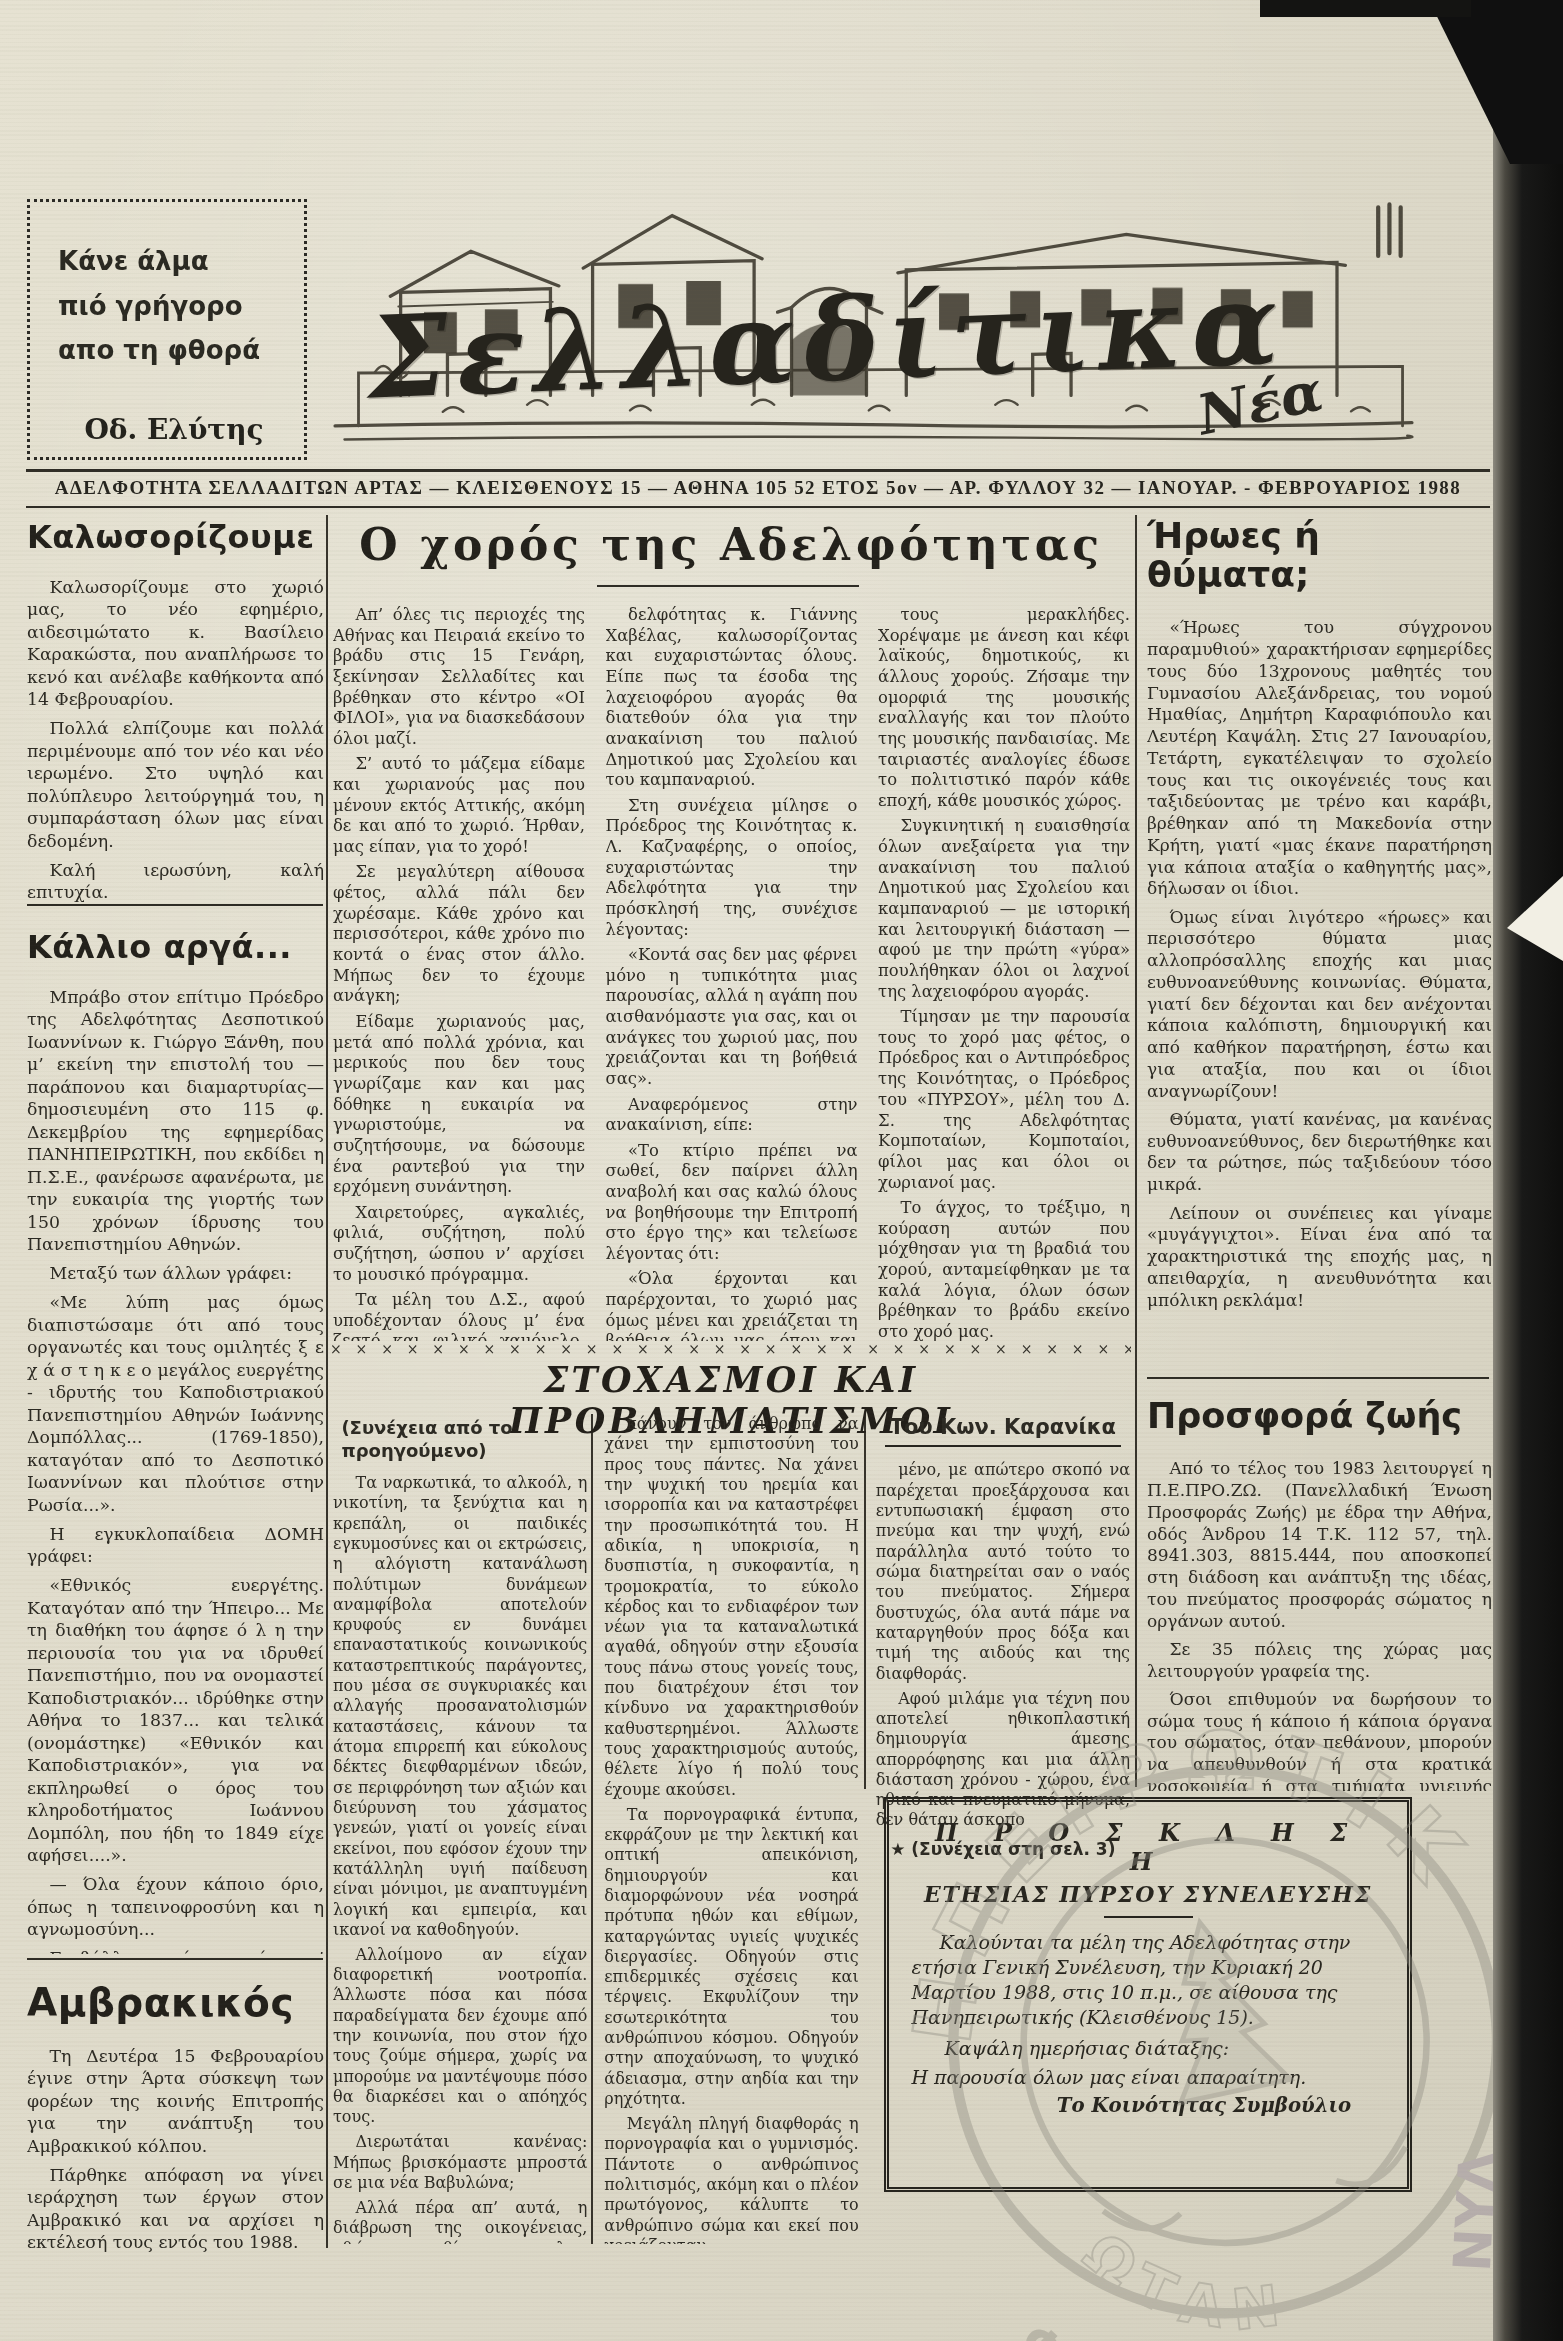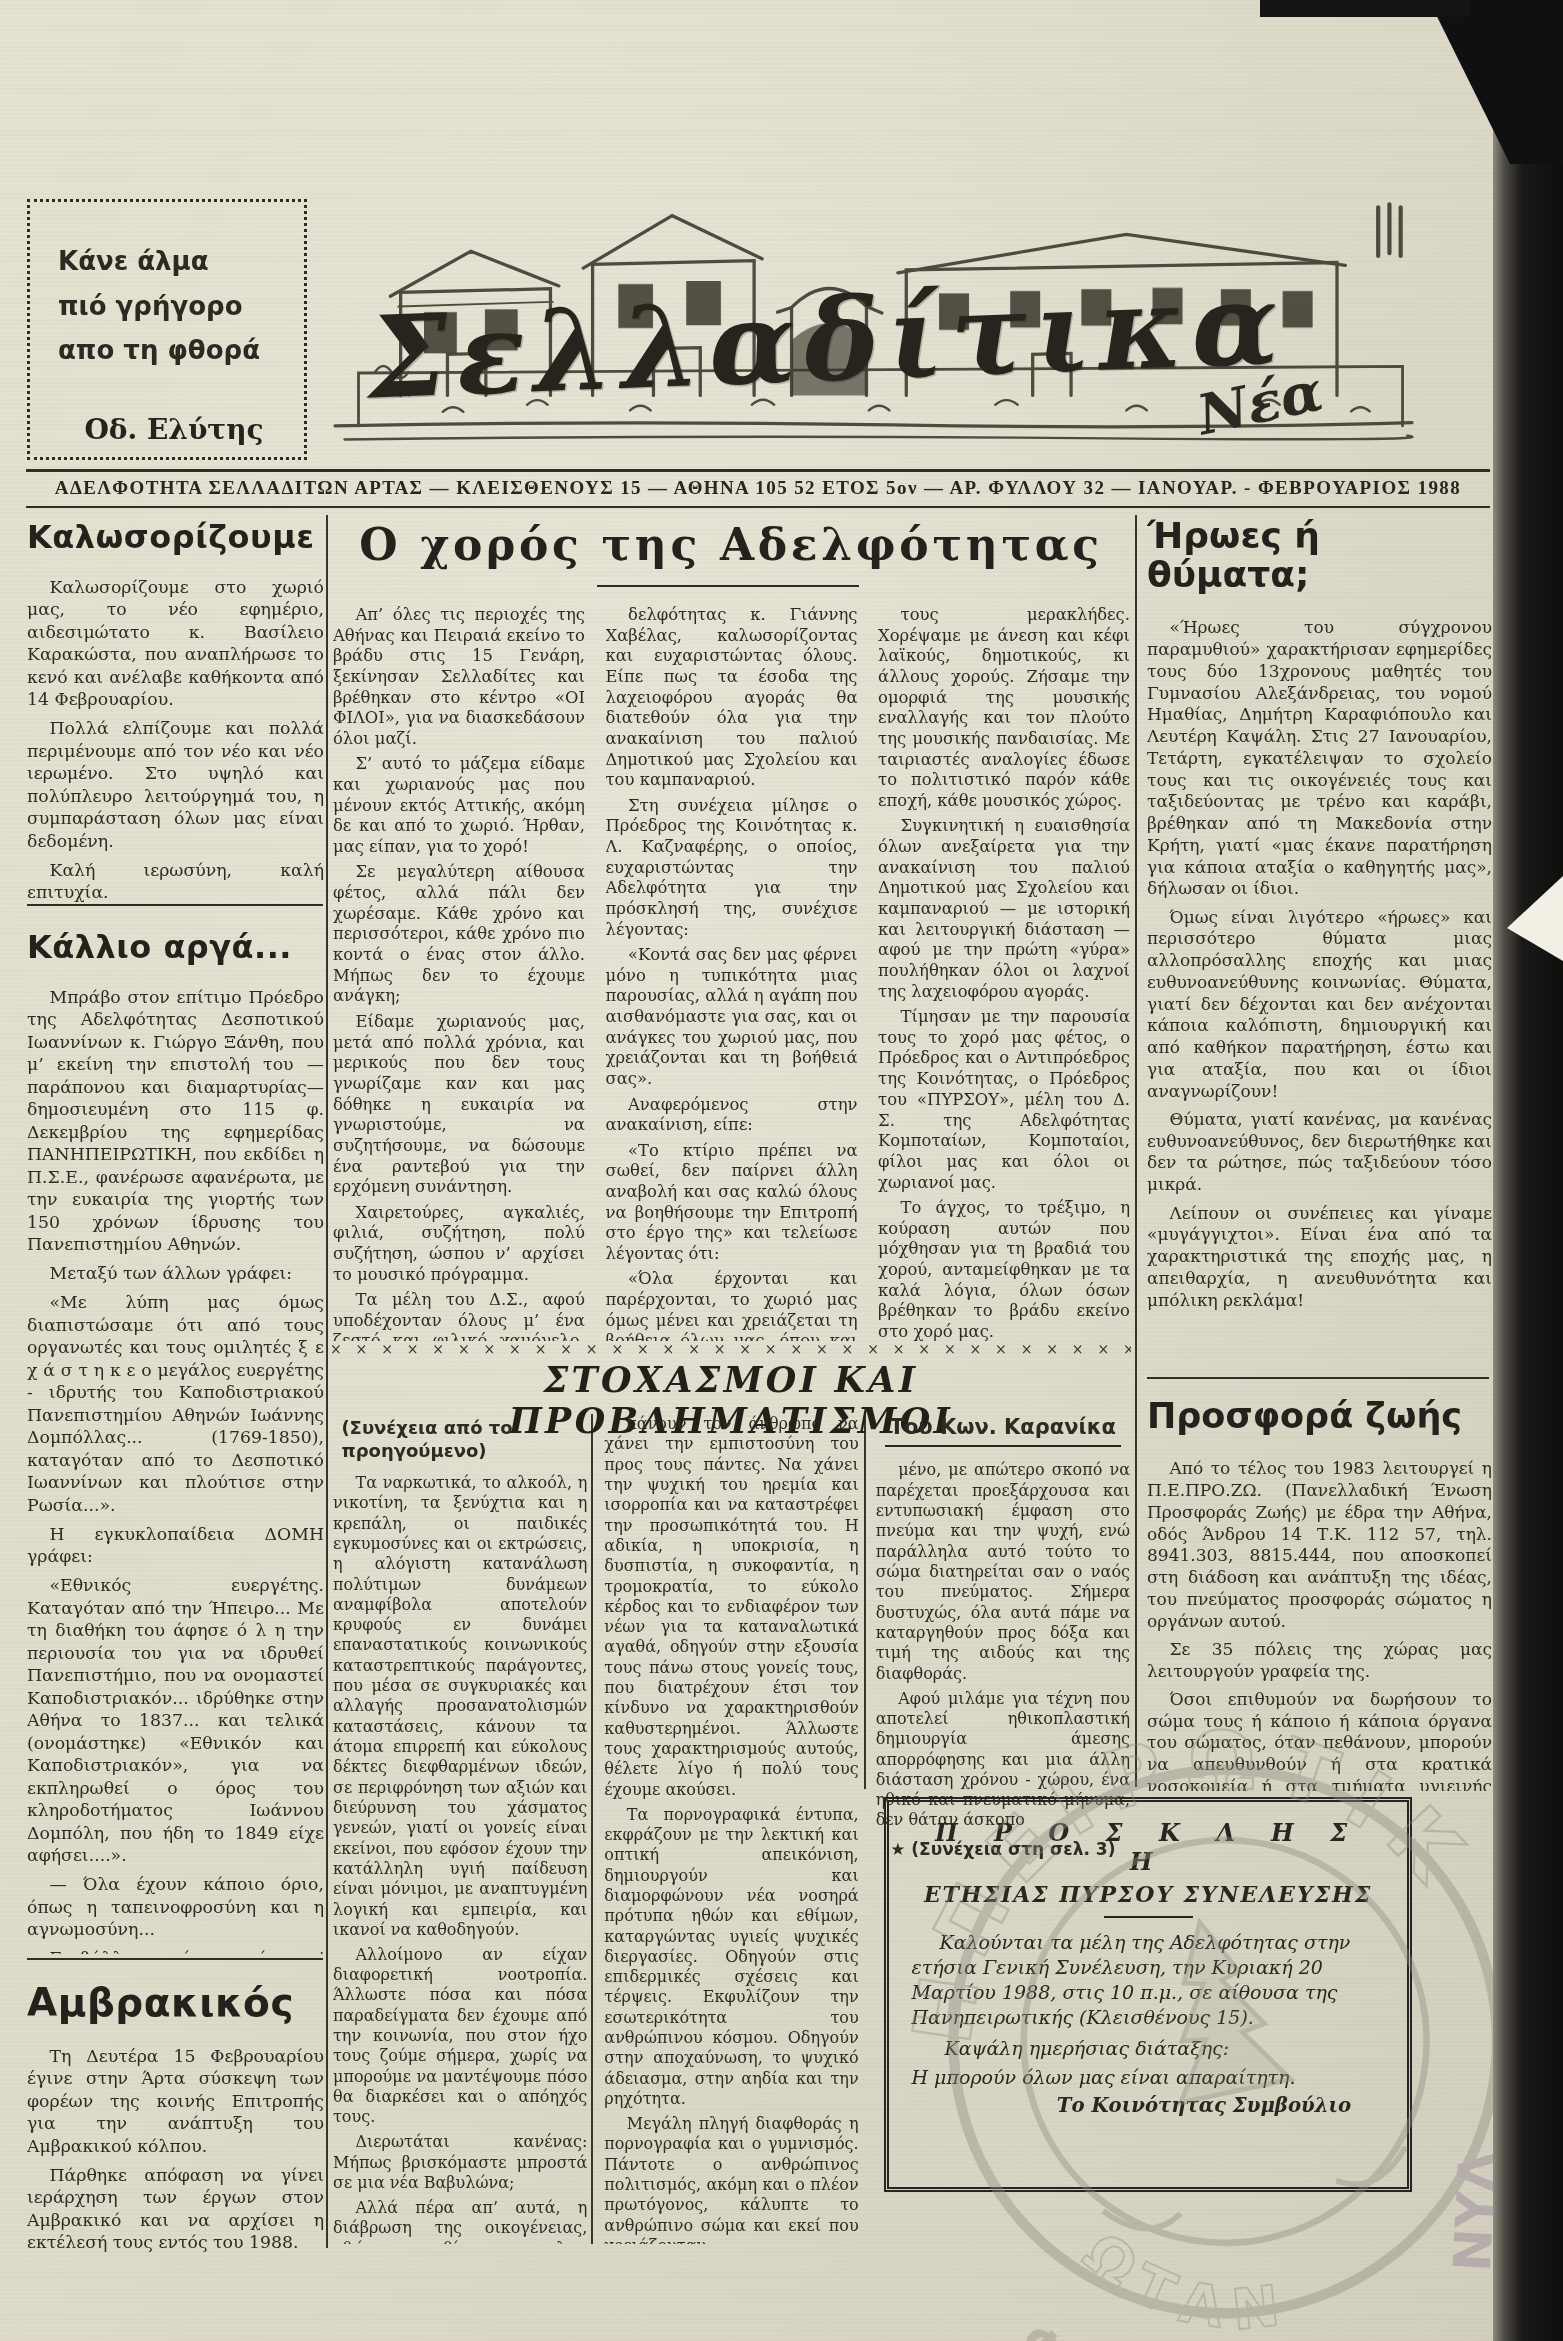--- a/index.html
+++ b/index.html
@@ -264,21 +264,21 @@
         <p class="para" data-name="paragraph">Όσοι επιθυμούν να δωρήσουν το σώμα τους ή κάποιο ή κάποια όργανα του σώματος, όταν πεθάνουν, μπορούν να απευθυνθούν ή στα κρατικά νοσοκομεία ή στα τμήματα υγιεινής του κάθε νομού ή στα παραρτήματα του ΙΚΑ.</p>
       </div>
   </div>
 
   <div class="invite-box" data-name="general-assembly-invitation-box">
     <div class="invite-t1" data-name="invitation-title">Π Ρ Ο Σ Κ Λ Η Σ Η</div>
     <div class="invite-t2" data-name="invitation-subtitle">ΕΤΗΣΙΑΣ ΠΥΡΣΟΥ ΣΥΝΕΛΕΥΣΗΣ</div>
     <div class="invite-rule" data-name="invitation-rule"></div>
     <div class="invite-body" data-name="invitation-body">Καλούνται τα μέλη της Αδελφότητας στην ετήσια Γενική Συνέλευση, την Κυριακή 20 Μαρτίου 1988, στις 10 π.μ., σε αίθουσα της Πανηπειρωτικής (Κλεισθένους 15).</div>
     <div class="invite-agenda" data-name="invitation-agenda-label">Καψάλη ημερήσιας διάταξης:</div>
-    <div class="invite-close" data-name="invitation-closing">Η μπορούν όλων μας είναι απαραίτητη.</div>
+    <div class="invite-close" data-name="invitation-closing">Η παρουσία όλων μας είναι απαραίτητη.</div>
     <div class="invite-sign" data-name="invitation-signature">Το Κοινότητας Συμβούλιο</div>
   </div>
 
   <svg class="stamp" data-name="circular-stamp-watermark" viewBox="0 0 1500 1680">
     <defs>
       <path id="arcTop" d="M 210 960 A 540 540 0 0 1 1290 960"></path>
       <path id="arcBot" d="M 300 1210 A 460 460 0 0 0 1200 1210"></path>
     </defs>
     <g stroke="#8d8b81" fill="none">
       <circle cx="750" cy="960" r="580" stroke-width="22"></circle>

